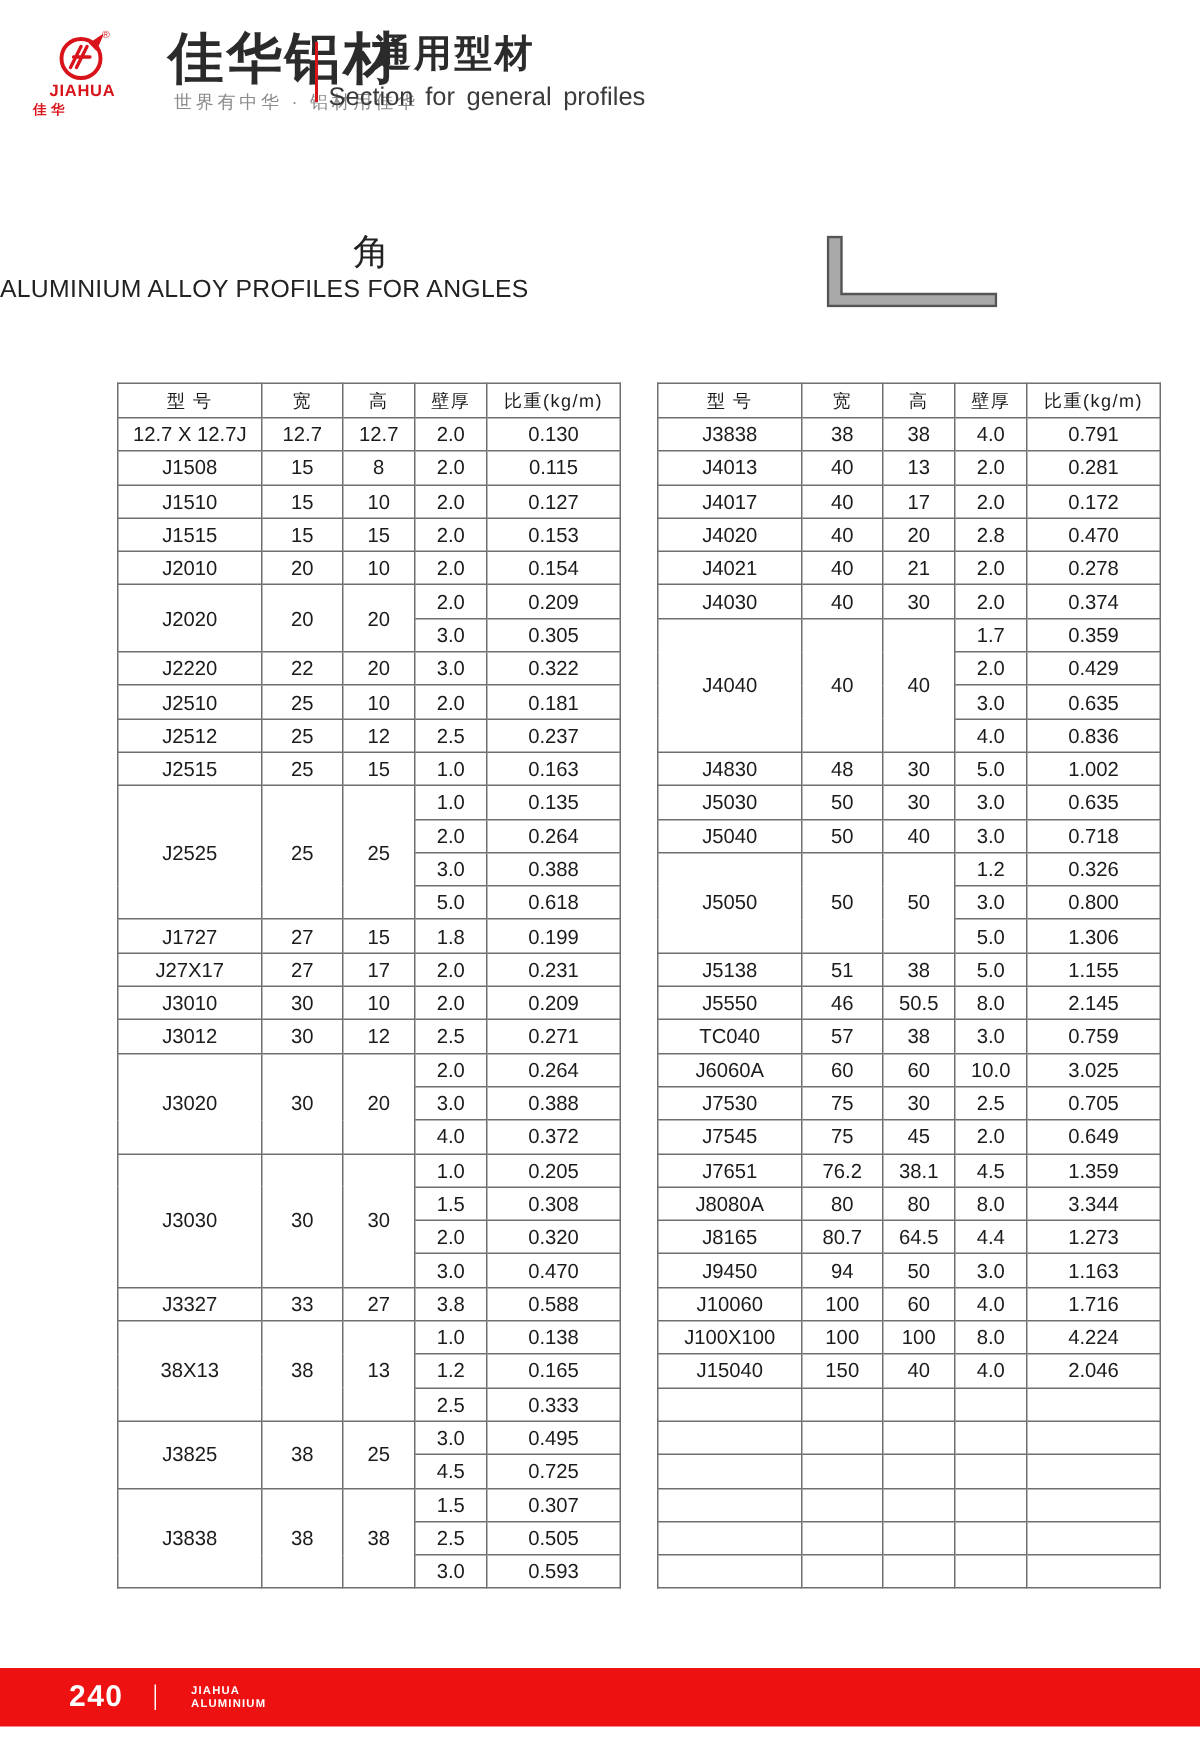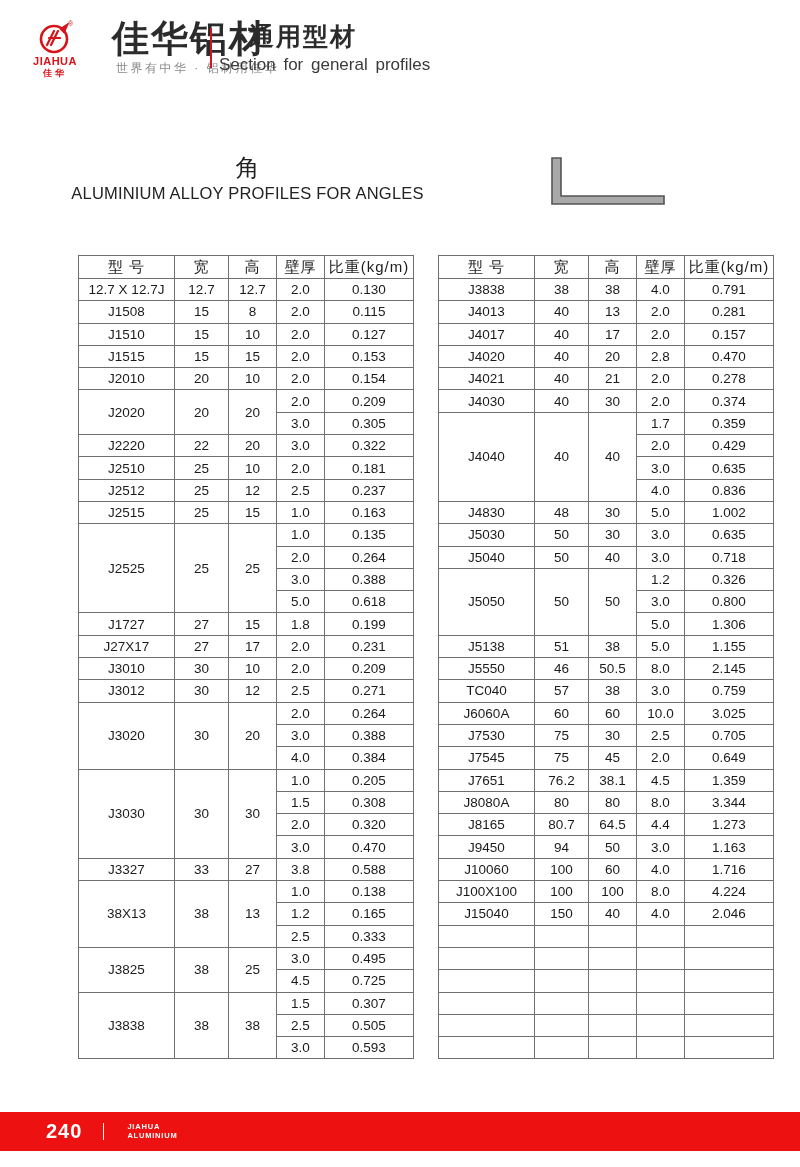--- a/index.html
+++ b/index.html
@@ -8,46 +8,46 @@
     width:800px; height:1167px; position:relative; background:#ffffff;
     font-family:"Liberation Sans","DejaVu Sans",sans-serif; color:#1e1e1e;
   }
   
   .header { position:absolute; left:0; top:0; width:800px; height:90px; }
   .logo-block { position:absolute; left:22px; top:22px; width:90px; height:58px; }
   .logo-mark { position:absolute; left:15px; top:1px; }
   .logo-reg { position:absolute; left:46px; top:-2px; font-size:7px; color:#d8131a; }
   .brand-en { position:absolute; left:0px; top:33px; width:66px; text-align:center;
               font-size:11px; font-weight:bold; color:#d8131a; letter-spacing:.5px; }
-  .brand-cn { position:absolute; left:0px; top:45px; width:66px; text-align:center;
+  .brand-cn { position:absolute; left:0px; top:45px; width:66px; 
               font-size:9px; font-weight:bold; color:#d8131a; letter-spacing:3px; }
   .brand-title { position:absolute; left:112px; top:20px; font-size:37px; font-weight:bold;
                  color:#2b2b2b; letter-spacing:2px; line-height:1; }
   .brand-tagline { position:absolute; left:116px; top:60px; font-size:12px; color:#8a8a8a;
                    letter-spacing:2.5px; }
   .header-divider { position:absolute; left:210px; top:28px; width:2px; height:40px; background:#d8131a; }
   .section-cn { position:absolute; left:219px; top:24px; font-size:25px; font-weight:bold;
                 color:#2b2b2b; letter-spacing:2px; line-height:1;margin-left:30px; }
   .section-en { position:absolute; left:219px; top:55px; font-size:17px; color:#3a3a3a;
                 word-spacing:3px; }
   
   .title-cn { position:absolute; left:0; top:152px; width:495px; text-align:center;
               font-size:24px; color:#222; }
-  .title-en { position:absolute; left:0; top:184px; width:495px; text-align:center;
+  .title-en { position:absolute; left:0; top:184px; width:495px; text-align:left;
               font-size:16.5px; color:#222; letter-spacing:.2px; }
   .angle-drawing { position:absolute; left:551px; top:157px; }
   
   table.spec { border-collapse:collapse; table-layout:fixed; width:335px; position:absolute; top:255px; }
   #table-0 { left:78px; }
   #table-1 { left:438px; }
   table.spec th, table.spec td {
     border:1px solid #6f6f6f; text-align:center; vertical-align:middle;
     overflow:hidden; white-space:nowrap; color:#1b1b1b;
   }
-  table.spec th { height:23px; font-size:15px; font-weight:normal; letter-spacing:1px; }
+  table.spec th { height:23px; font-size:12px; font-weight:normal; letter-spacing:1px; }
   table.spec td { height:22.3px; font-size:13.5px; }
   
   .footer-bar { position:absolute; left:0; top:1112px; width:800px; height:39px; background:#ee1111;
                 display:flex; align-items:center;gap:16px; }
   .page-num { color:#ffffff; font-size:20px; font-weight:bold; margin-left:46px; letter-spacing:1px; }
   .footer-divider { width:1px; height:17px; background:#ffffff; margin:0 7px 0 5px; }
   .footer-brand { display:flex; flex-direction:column; justify-content:center; line-height:1.15; }
   .footer-brand span { color:#ffffff; font-size:7.5px; font-weight:bold; letter-spacing:.8px; }
 </style>
 </head>
@@ -226,21 +226,21 @@
         <td rowspan="3">20</td>
         <td>2.0</td>
         <td>0.264</td>
       </tr>
       <tr>
         <td>3.0</td>
         <td>0.388</td>
       </tr>
       <tr>
         <td>4.0</td>
-        <td>0.384</td>
+        <td>0.372</td>
       </tr>
       <tr>
         <td rowspan="4">J3030</td>
         <td rowspan="4">30</td>
         <td rowspan="4">30</td>
         <td>1.0</td>
         <td>0.205</td>
       </tr>
       <tr>
         <td>1.5</td>
@@ -335,21 +335,21 @@
         <td rowspan="1">40</td>
         <td rowspan="1">13</td>
         <td>2.0</td>
         <td>0.281</td>
       </tr>
       <tr>
         <td rowspan="1">J4017</td>
         <td rowspan="1">40</td>
         <td rowspan="1">17</td>
         <td>2.0</td>
-        <td>0.157</td>
+        <td>0.172</td>
       </tr>
       <tr>
         <td rowspan="1">J4020</td>
         <td rowspan="1">40</td>
         <td rowspan="1">20</td>
         <td>2.8</td>
         <td>0.470</td>
       </tr>
       <tr>
         <td rowspan="1">J4021</td>

